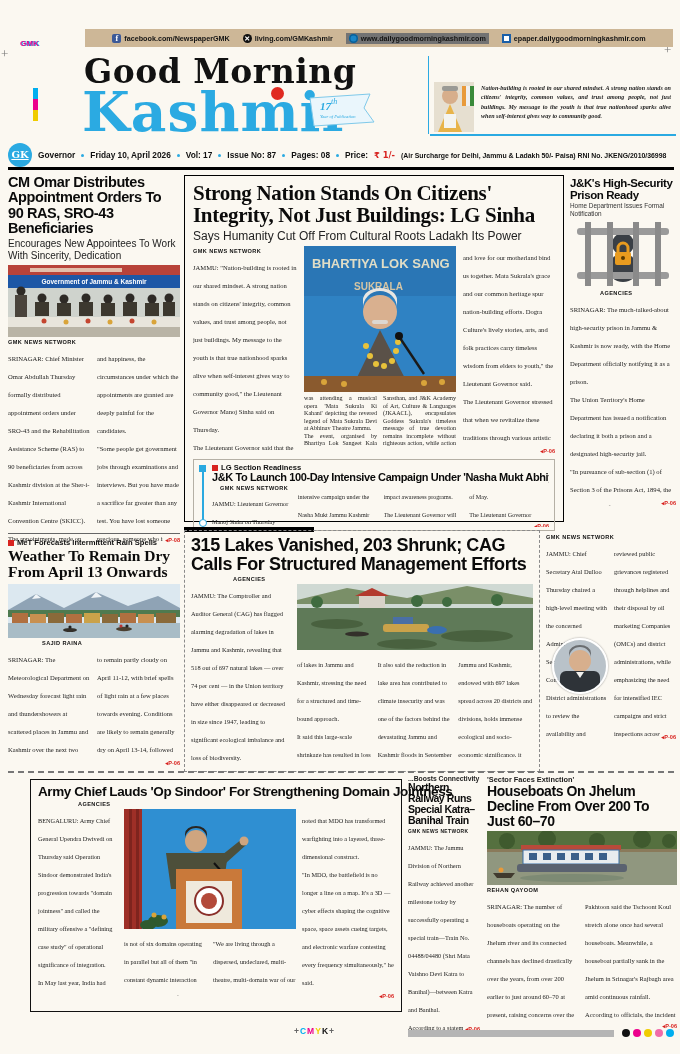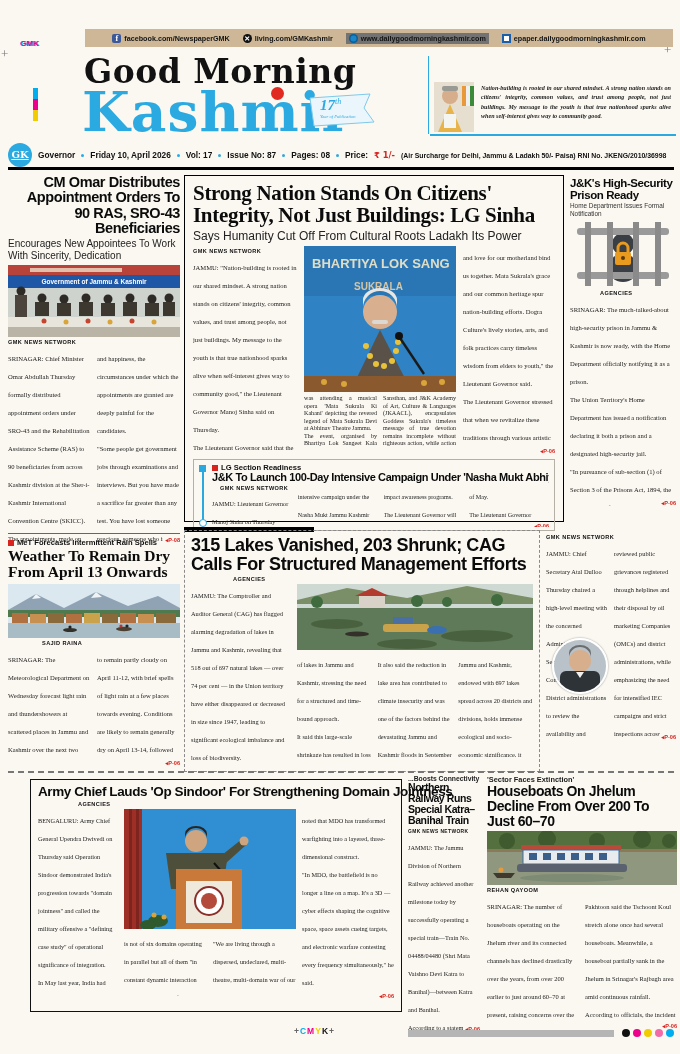--- a/index.html
+++ b/index.html
@@ -84,21 +84,21 @@
   </div>
 
   <div class="abs" style="left:84px;top:52px;font-family:'DejaVu Serif',serif;font-weight:600;font-size:33px;color:#121212;letter-spacing:.5px;">Good Morning</div>
   <div class="abs" style="left:82px;top:84px;font-family:'DejaVu Serif',serif;font-weight:800;font-size:55px;line-height:1;color:#2baae2;letter-spacing:1px;">Kashmir</div>
   <div class="abs" style="left:271px;top:87px;width:13px;height:13px;border-radius:50%;background:#e02a21;"></div>
   <div class="abs" style="left:308px;top:92px;width:70px;">
     <svg width="70" height="36" viewBox="0 0 70 36">
       <polygon points="2,6 62,2 56,16 66,30 6,34" fill="#eaf6fc" stroke="#7fc9ea" stroke-width="1"></polygon>
     </svg>
     <div class="abs" style="left:12px;top:4px;color:#2baae2;font-family:'Liberation Serif',serif;font-style:italic;">
-      <span style="font-size:15px;font-weight:bold;font-style:italic;">17</span><span style="font-size:8px;vertical-align:super;">th</span>
+      <span style="font-size:11px;font-weight:bold;font-style:italic;">17</span><span style="font-size:8px;vertical-align:super;">th</span>
       <div style="font-size:4.6px;font-style:italic;">Year of Publication</div>
     </div>
   </div>
 
   <div class="abs" style="left:428px;top:56px;width:1px;height:78px;background:#2baae2;"></div>
   <div class="abs" style="left:434px;top:54px;width:240px;height:80px;">
     <svg class="abs" style="left:0;top:28px;" width="40px" height="50px" viewBox="0 0 40 50">
       <rect width="40" height="50" fill="#e6dfd0"></rect>
       <rect x="28" y="4" width="4" height="20" fill="#e89a3a"></rect>
         <rect x="32" y="4" width="4" height="20" fill="#efefef"></rect>
@@ -124,21 +124,21 @@
       <span class="dot"></span>
     <span>Pages: 08</span>
       <span class="dot"></span>
     <span>Price:</span>
     <span class="price">₹ 1/-</span>
     <span class="note">(Air Surcharge for Delhi, Jammu &amp; Ladakh 50/- Paisa) RNI No. JKENG/2010/36998</span>
   </div>
   <div class="abs" style="left:8px;top:167px;width:666px;height:3px;background:#000;"></div>
 
   <div class="abs" style="left:8px;top:175px;width:172px;">
-    <div class="hl" style="font-size:14.5px;text-align:right;">CM Omar Distributes Appointment Orders To 90 RAS, SRO-43 Beneficiaries</div>
+    <div class="hl" style="font-size:14.5px;">CM Omar Distributes Appointment Orders To 90 RAS, SRO-43 Beneficiaries</div>
     <div class="subhead" style="font-size:10px;margin-top:2px;">Encourages New Appointees To Work With Sincerity, Dedication</div>
     <svg width="172" height="72" viewBox="0 0 172 72" style="margin-top:3px;">
       <rect width="172" height="72" fill="#d8d2c4"></rect>
       <rect width="172" height="10" fill="#b8433a"></rect>
       <rect x="22" y="3" width="92" height="4" fill="#ecdfc8" opacity=".8"></rect>
       <rect y="10" width="172" height="13" fill="#1d57a6"></rect>
       <text x="86" y="19" font-size="6.5" fill="#fff" text-anchor="middle" font-family="Liberation Sans" font-weight="bold">Government of Jammu &amp; Kashmir</text>
       <rect y="23" width="172" height="29" fill="#cfd3cd"></rect>
       <g fill="#2e2a26">
         <circle cx="34" cy="33" r="4.5"></circle>

